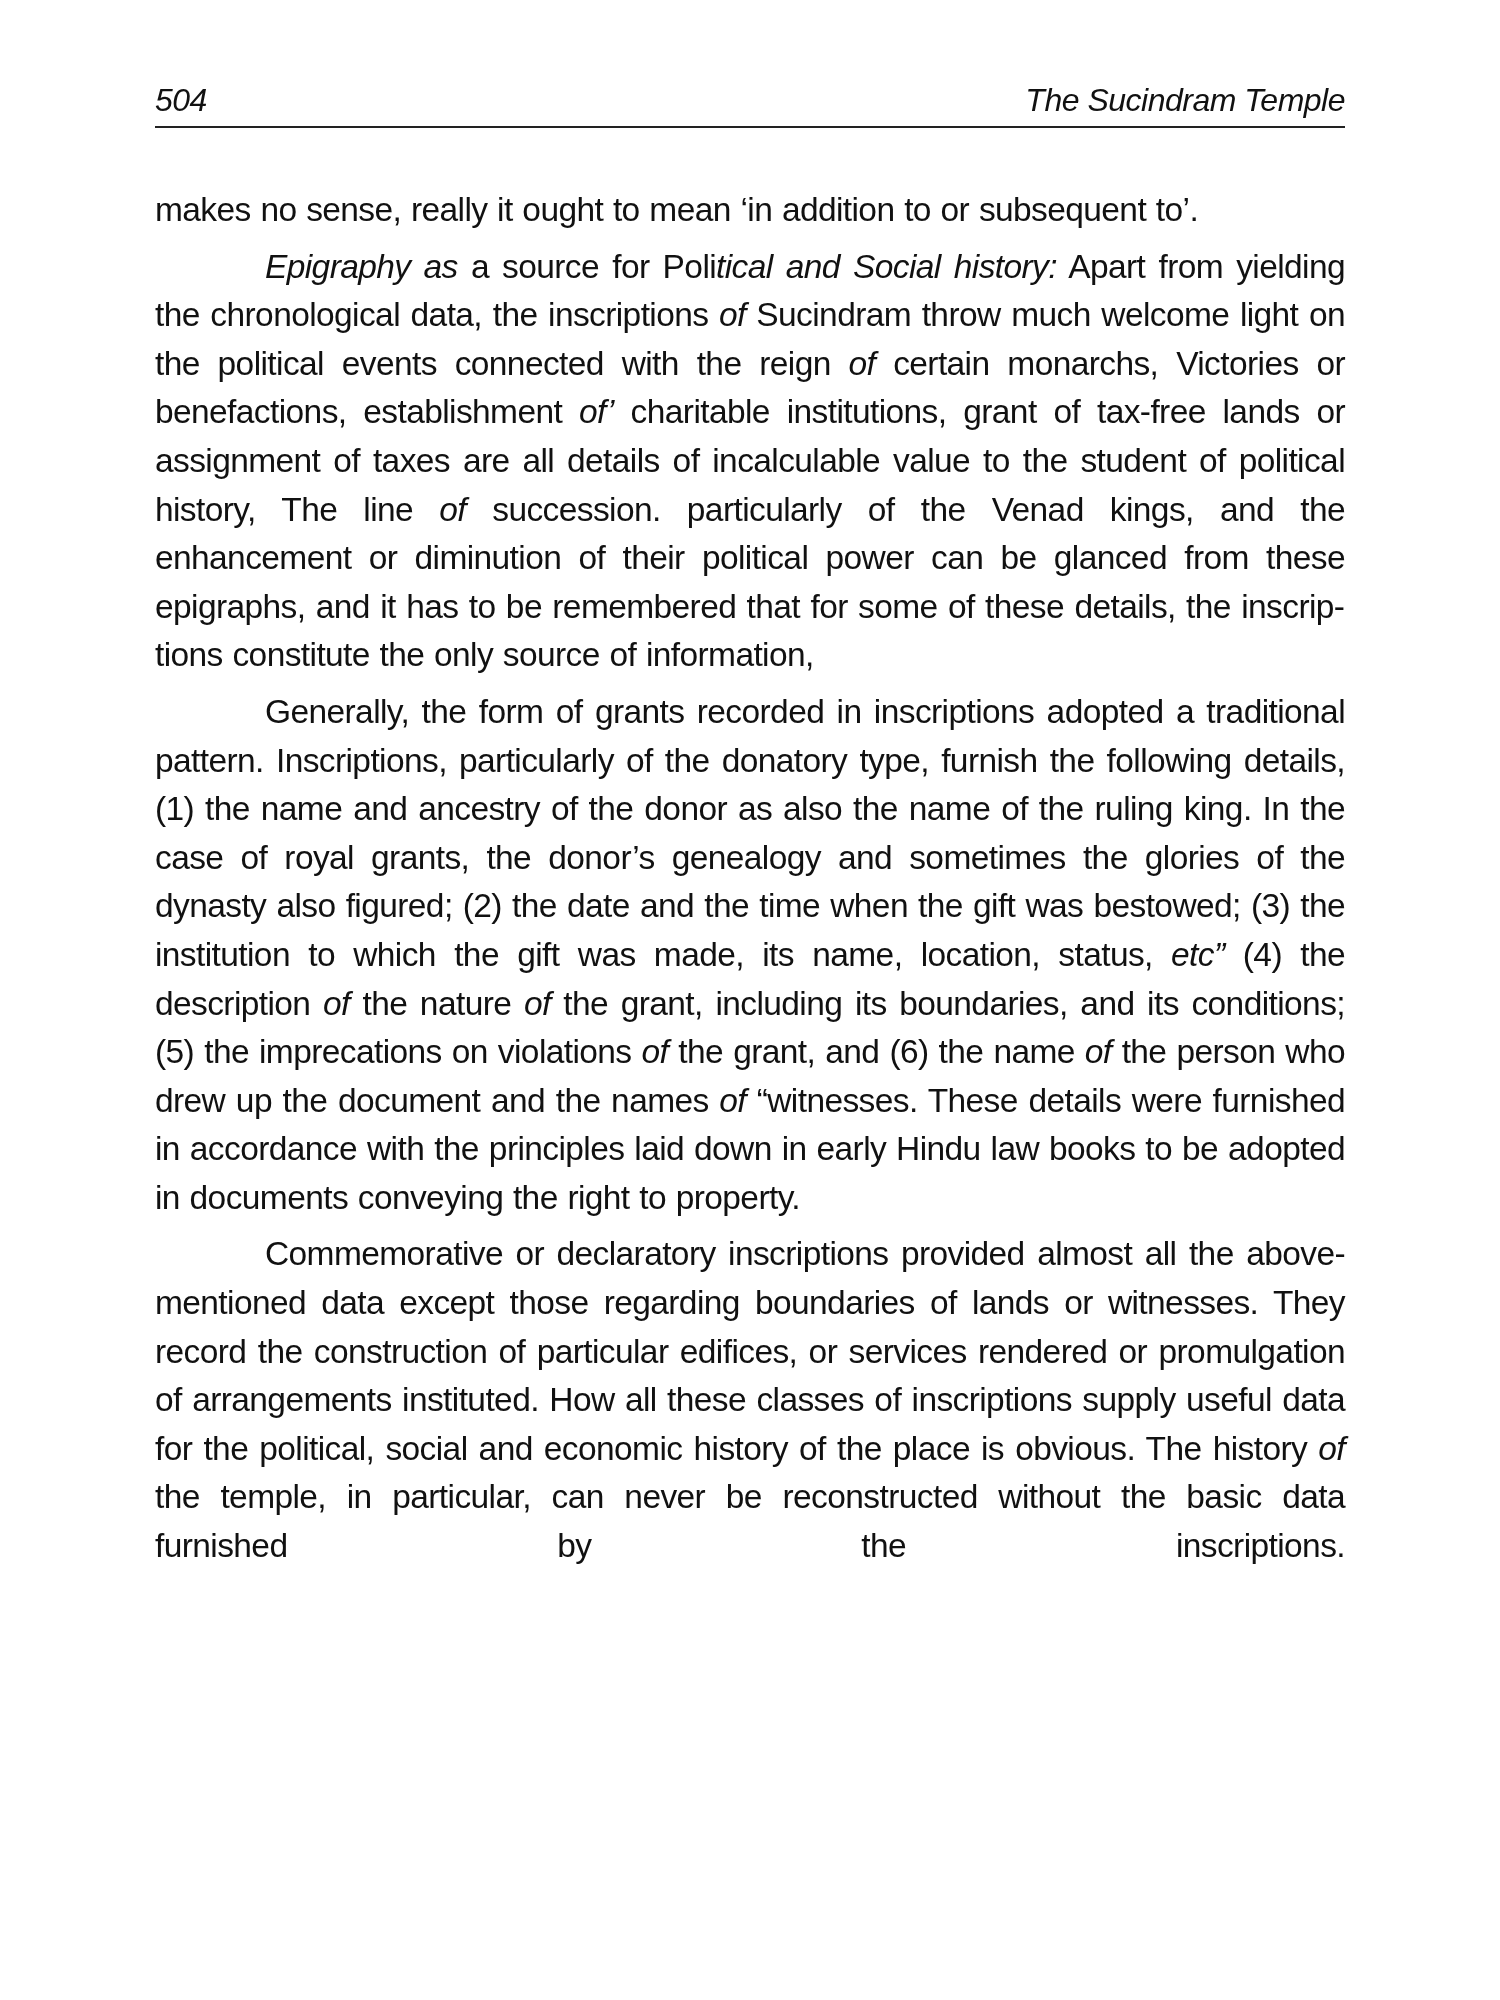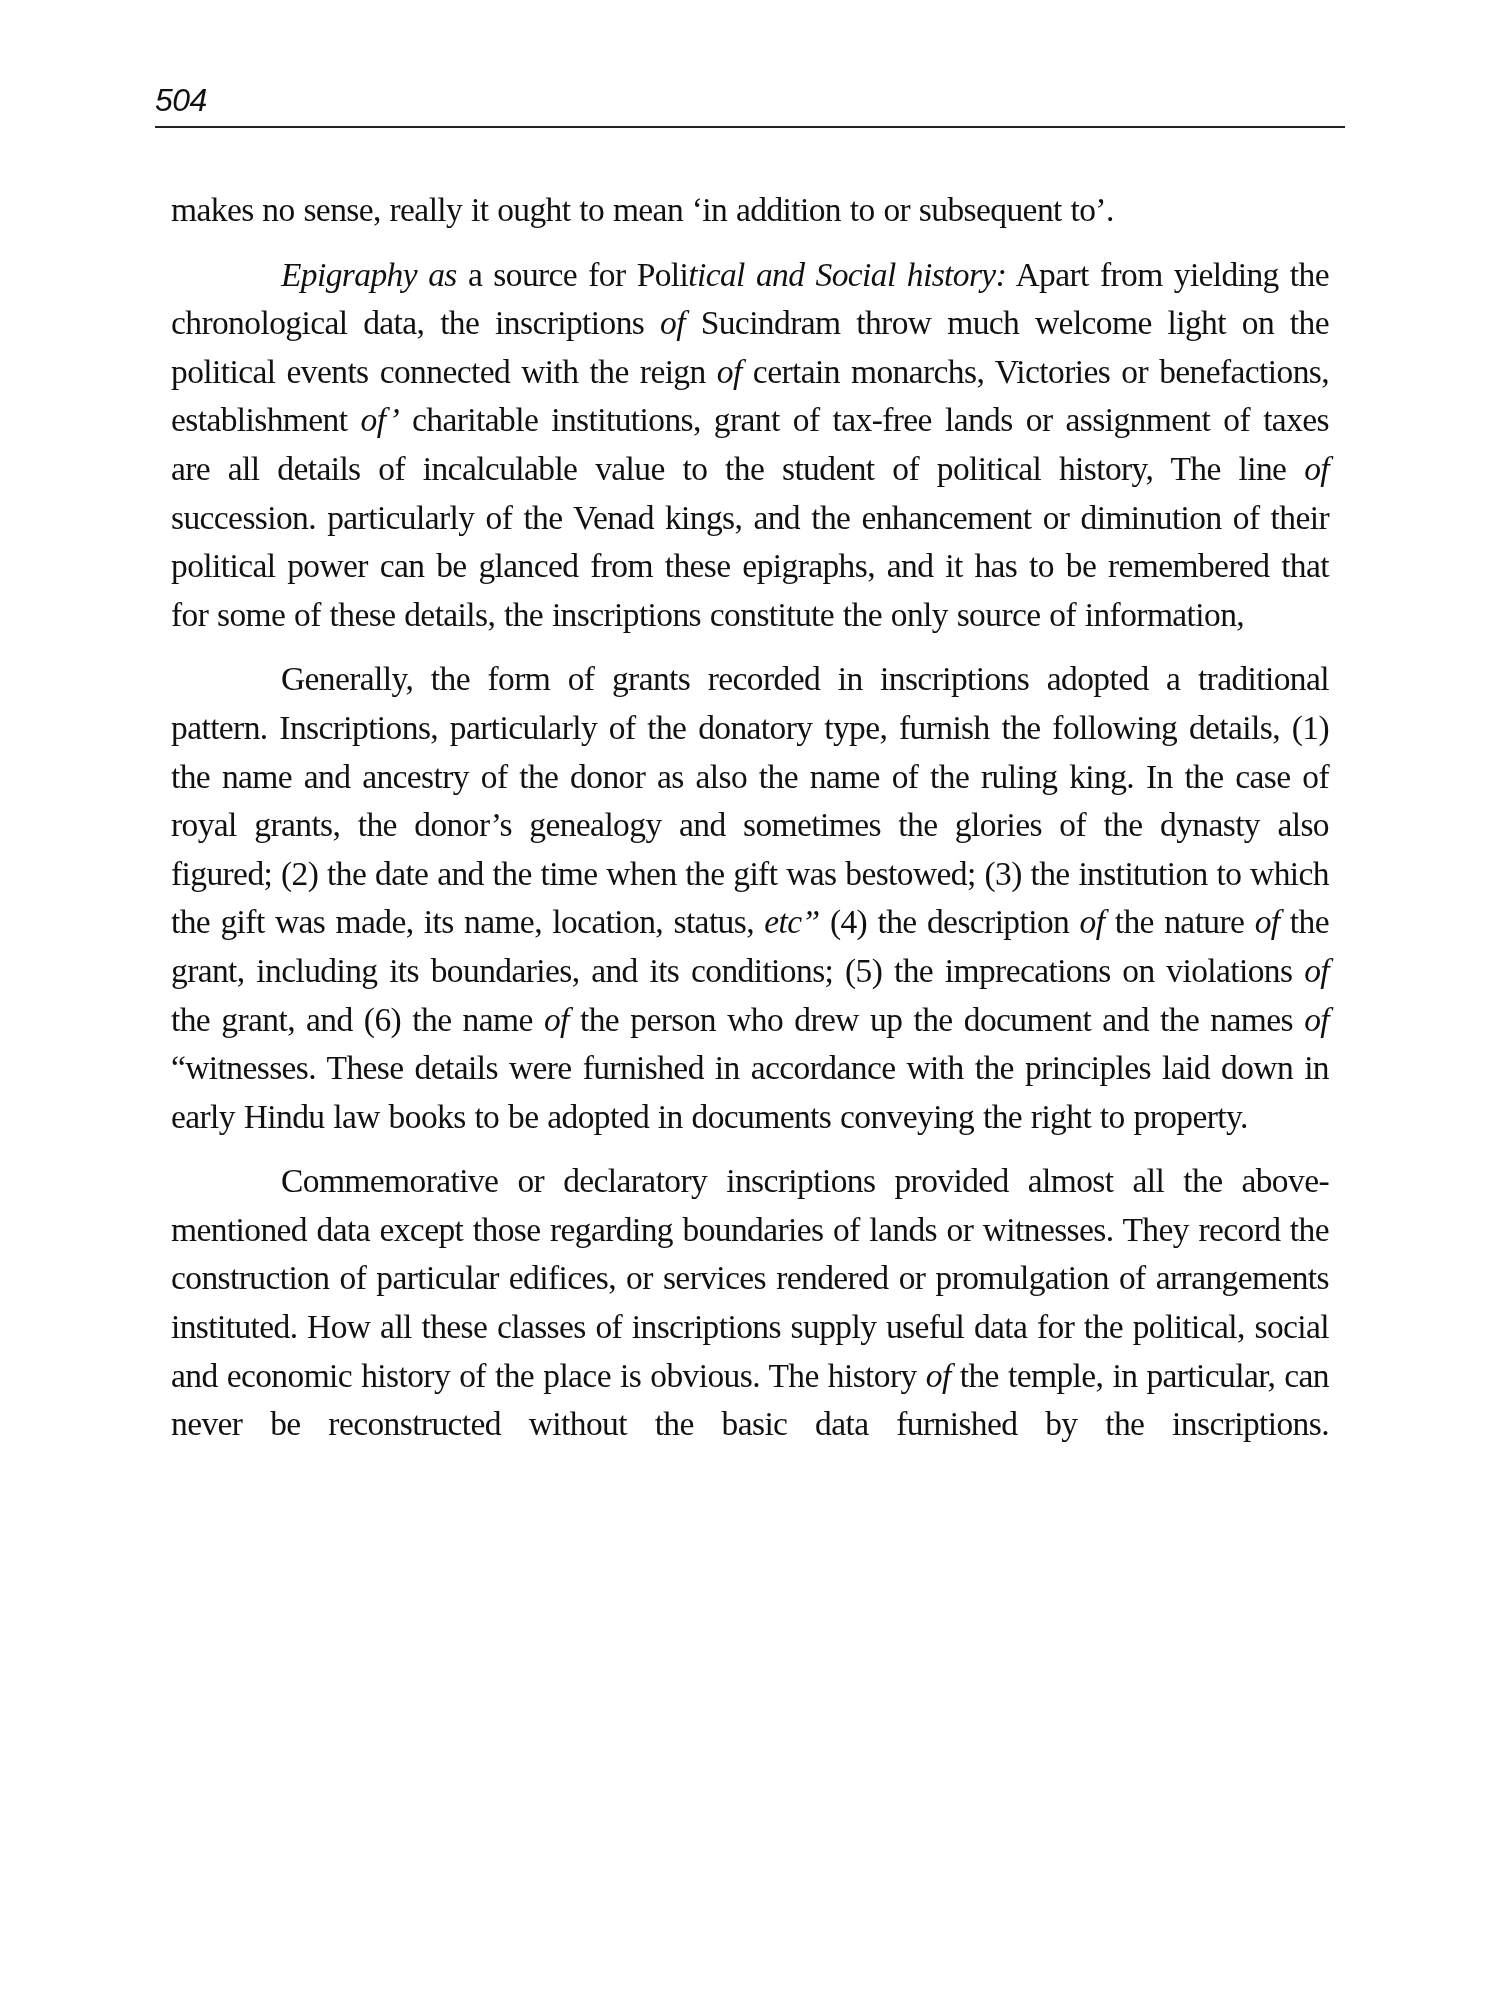--- a/index.html
+++ b/index.html
@@ -34,41 +34,41 @@
     }
     .body-text {
       margin-top: 58px;
       font-size: 33.5px;
       line-height: 48.6px;
       text-align: justify;
       letter-spacing: -0.6px;
       word-spacing: 1px;
     }
     .body-text p {
-      margin: 16px;
+      margin: 0;
       text-indent: 110px;
-      font-family: Liberation Serif, serif;
     }
     .body-text p.continued {
       text-indent: 0;
     }
     .body-text p + p {
       margin-top: 8px;
     }
     .body-text p:last-child {
       text-align-last: justify;
     }
     em { font-style: italic; }
   </style>
 </head>
 <body>
 
 <div class="page">
   <div class="running-head">
     <span>504</span>
+    <span>The Sucindram Temple</span>
   </div>
 
   <div class="body-text">
     <p class="continued"><span>makes no sense, really it ought to mean ‘in addition to or sub­sequent to’.</span></p>
     <p><em>Epigraphy </em><em>as</em><span> a source for Poli</span><em>tical and Social history:</em><span> Apart from yielding the chronological data, the inscriptions </span><em>of</em><span> Sucindram throw much welcome light on the political events connected with the reign </span><em>of</em><span> certain monarchs, Victories or benefactions, estab­lishment </span><em>of’</em><span> charitable institutions, grant of tax-free lands or assignment of taxes are all details of incalculable value to the student of political history, The line </span><em>of</em><span> succession. particularly of the Venad kings, and the enhancement or diminution of their political power can be glanced from these epigraphs, and it has to be remembered that for some  of these details, the inscrip­tions constitute the only source of information,</span></p>
     <p><span>Generally, the form of grants recorded in inscriptions adopted a traditional pattern. Inscriptions, particularly of the donatory type, furnish the following details, (1) the name and ancestry of the donor as also the name of the ruling king. In the case of royal grants, the donor’s genealogy and sometimes the glories of the dynasty also figured; (2) the date and the time when the gift was bestowed; (3) the institution to which the gift was made, its name, location, status, </span><em>etc”</em><span> (4) the description </span><em>of</em><span> the nature </span><em>of</em><span> the grant, including its boundaries, and its conditions; (5) the imprecations on violations </span><em>of</em><span> the grant, and (6) the name </span><em>of</em><span> the person who drew up the document and the names </span><em>of</em><span> “witnesses. These details were furnished in accordance with the principles laid down in early Hindu law books to be adopted in documents conveying the right to property.</span></p>
     <p><span>Commemorative or declaratory inscriptions provided al­most all the above-mentioned data except those regarding bound­aries of lands or witnesses. They record the construction of par­ticular edifices, or services rendered or promulgation of arrange­ments instituted. How all these classes of inscriptions supply useful data for the political, social and economic history of the place is obvious. The history </span><em>of</em><span> the temple, in particular, can never be reconstructed without the basic data furnished by the inscriptions.</span></p>
   </div>
 </div>
 

